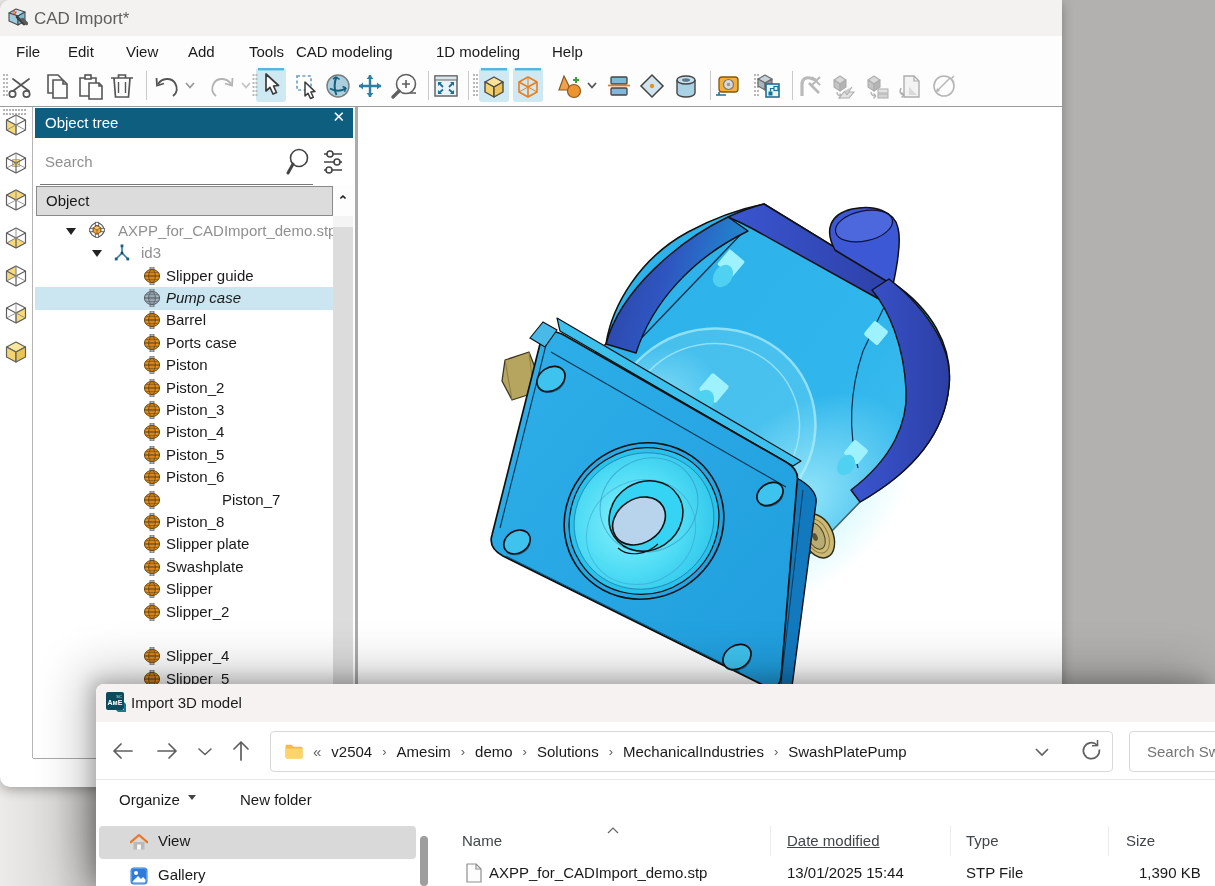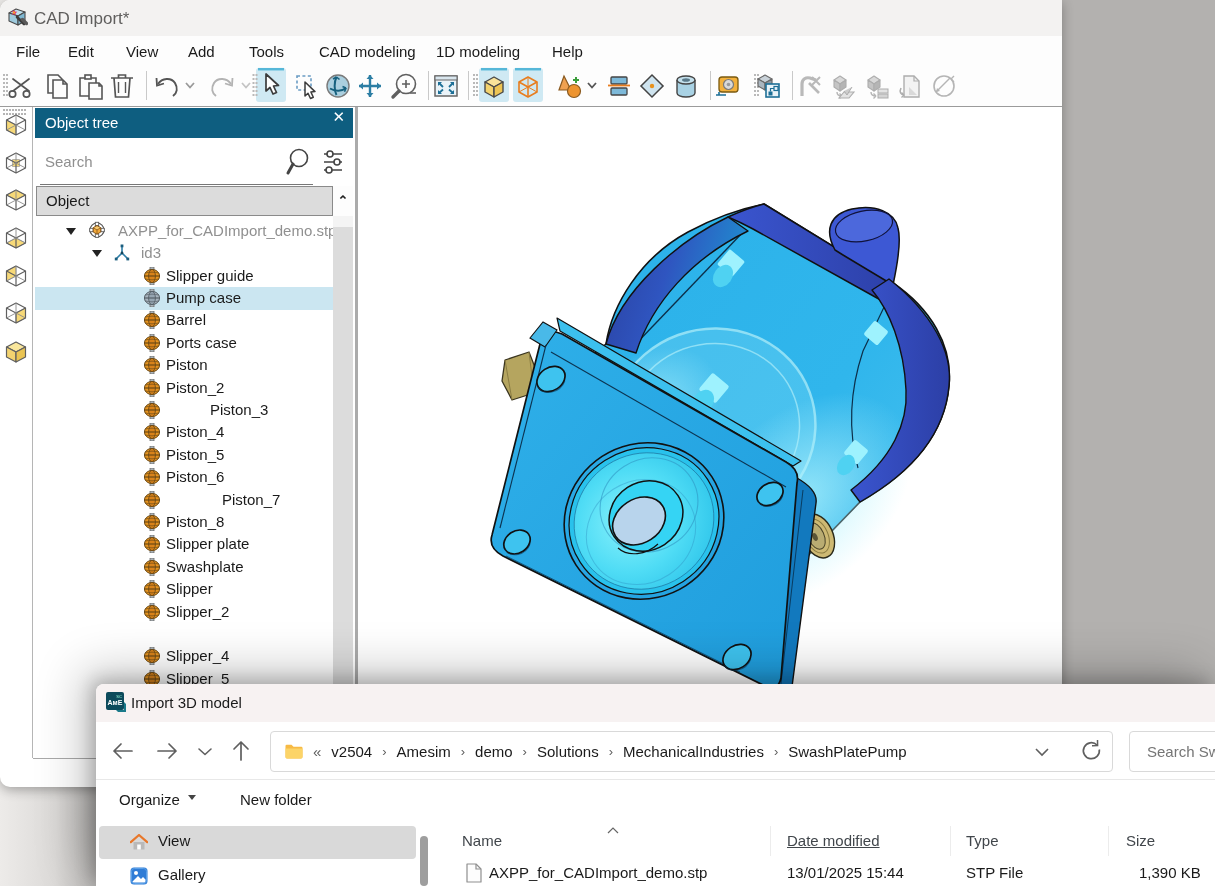--- a/index.html
+++ b/index.html
@@ -29,21 +29,21 @@
   #searchrow { left:0; top:30px; width:318px; height:48px; background:#fff; }
   #searchtext { left:10px; top:45px; font-size:15px; color:#8f8f8f; }
   #searchline { left:5px; top:76px; width:273px; height:1px; background:#777; }
   #colhead { left:1px; top:78px; width:297px; height:30px; background:#dcdcdc;
      border:1px solid #8a8a8a; font-size:15px; color:#1a1a1a; line-height:28px; padding-left:9px; }
   #treescroll { left:298px; top:78px; width:20px; height:574px; background:#f4f4f4; }
   #scrollup { left:0px; top:0px; width:20px; height:30px; background:#fdfdfd; color:#222; text-align:center; font-size:13px; line-height:30px; font-weight:bold;}
   #scrollthumb { left:0px; top:41px; width:20px; height:533px; background:#dcdcdc; }
   #tree { left:0; top:103px; width:298px; height:549px; overflow:hidden; }
   .trow { position:absolute; left:0; width:298px; height:23px; display:flex; align-items:center; font-size:15px; color:#1a1a1a; }
-  .trow.sel { background:#cbe6f1; }
+  .trow.sel { background:#cbe6f1;font-style:italic; }
   .trow .exp { position:absolute; width:10px; height:10px; }
   .trow .icon { position:absolute; width:18px; height:18px; }
   .gray { color:#909090; }
 
   
   #canvas { left:355px; top:107px; width:824px; height:653px; background:#ffffff; border-left:3px solid #ababab; border-right:3px solid #ababab; }
 
   
   #rightpanel { left:1183px; top:107px; width:32px; height:653px; background:#fff; }
   #rp-objhead { left:0; top:1px; width:32px; height:30px; line-height:30px; padding-left:8px; overflow:hidden; }
@@ -96,21 +96,21 @@
 <path d="M9 10 L16 17" stroke="#3d3d3d" stroke-width="2.6" stroke-linecap="round"></path>
 <path d="M14.5 12.5 L18.5 16.5" stroke="#5a5a5a" stroke-width="3.4" stroke-linecap="round"></path>
 </svg></div>
   <div id="titletext" class="abs">CAD Import*</div>
   <div id="menubar" class="abs">
     <span class="menuitem" style="left:16px;">File</span>
     <span class="menuitem" style="left:68px;">Edit</span>
     <span class="menuitem" style="left:126px;">View</span>
     <span class="menuitem" style="left:188px;">Add</span>
     <span class="menuitem" style="left:249px;">Tools</span>
-    <span class="menuitem" style="left:319px;">CAD modeling</span>
+    <span class="menuitem" style="left:296px;">CAD modeling</span>
     <span class="menuitem" style="left:436px;">1D modeling</span>
     <span class="menuitem" style="left:552px;">Help</span>
   </div>
   <div id="toolbar" class="abs">
       <svg class="abs" style="left:0;top:0;" width="1215" height="40" viewBox="0 0 1215 40">
 <rect x="256" y="2" width="30" height="34" rx="3" fill="#cfe9f3"></rect>
         <path d="M258 3.2 H284" stroke="#56b7d8" stroke-width="2.5"></path>
 <rect x="479" y="2" width="30" height="34" rx="3" fill="#cfe9f3"></rect>
         <path d="M481 3.2 H507" stroke="#56b7d8" stroke-width="2.5"></path>
 <rect x="513" y="2" width="30" height="34" rx="3" fill="#cfe9f3"></rect>
@@ -506,21 +506,21 @@
         </div>
 <div class="trow" style="top:188.0px;">
           <svg class="icon" style="left:108px;top:2px;" width="18" height="18" viewBox="0 0 18 18">
 <rect x="7" y="0" width="4" height="3" fill="#adb6bd" stroke="#6a6a6a" stroke-width="0.8"></rect>
 <rect x="7" y="15" width="4" height="3" fill="#adb6bd" stroke="#6a6a6a" stroke-width="0.8"></rect>
 <ellipse cx="9" cy="9" rx="7.6" ry="6.6" fill="#e8951f" stroke="#6b4a17" stroke-width="1"></ellipse>
 <ellipse cx="9" cy="9" rx="3.4" ry="6.6" fill="#d8821a" stroke="#6b4a17" stroke-width="0.9"></ellipse>
 <path d="M1.4 9 L16.6 9" stroke="#6b4a17" stroke-width="1.2"></path>
 <path d="M2 6.2 C6 4.8 12 4.8 16 6.2 M2 11.8 C6 13.2 12 13.2 16 11.8" stroke="#6b4a17" stroke-width="0.7" fill="none"></path>
 </svg>
-          <span style="position:absolute;left:131px;top:2px;margin-left:44px;">Piston_3</span>
+          <span style="position:absolute;left:131px;top:2px;">Piston_3</span>
         </div>
 <div class="trow" style="top:210.4px;">
           <svg class="icon" style="left:108px;top:2px;" width="18" height="18" viewBox="0 0 18 18">
 <rect x="7" y="0" width="4" height="3" fill="#adb6bd" stroke="#6a6a6a" stroke-width="0.8"></rect>
 <rect x="7" y="15" width="4" height="3" fill="#adb6bd" stroke="#6a6a6a" stroke-width="0.8"></rect>
 <ellipse cx="9" cy="9" rx="7.6" ry="6.6" fill="#e8951f" stroke="#6b4a17" stroke-width="1"></ellipse>
 <ellipse cx="9" cy="9" rx="3.4" ry="6.6" fill="#d8821a" stroke="#6b4a17" stroke-width="0.9"></ellipse>
 <path d="M1.4 9 L16.6 9" stroke="#6b4a17" stroke-width="1.2"></path>
 <path d="M2 6.2 C6 4.8 12 4.8 16 6.2 M2 11.8 C6 13.2 12 13.2 16 11.8" stroke="#6b4a17" stroke-width="0.7" fill="none"></path>
 </svg>

